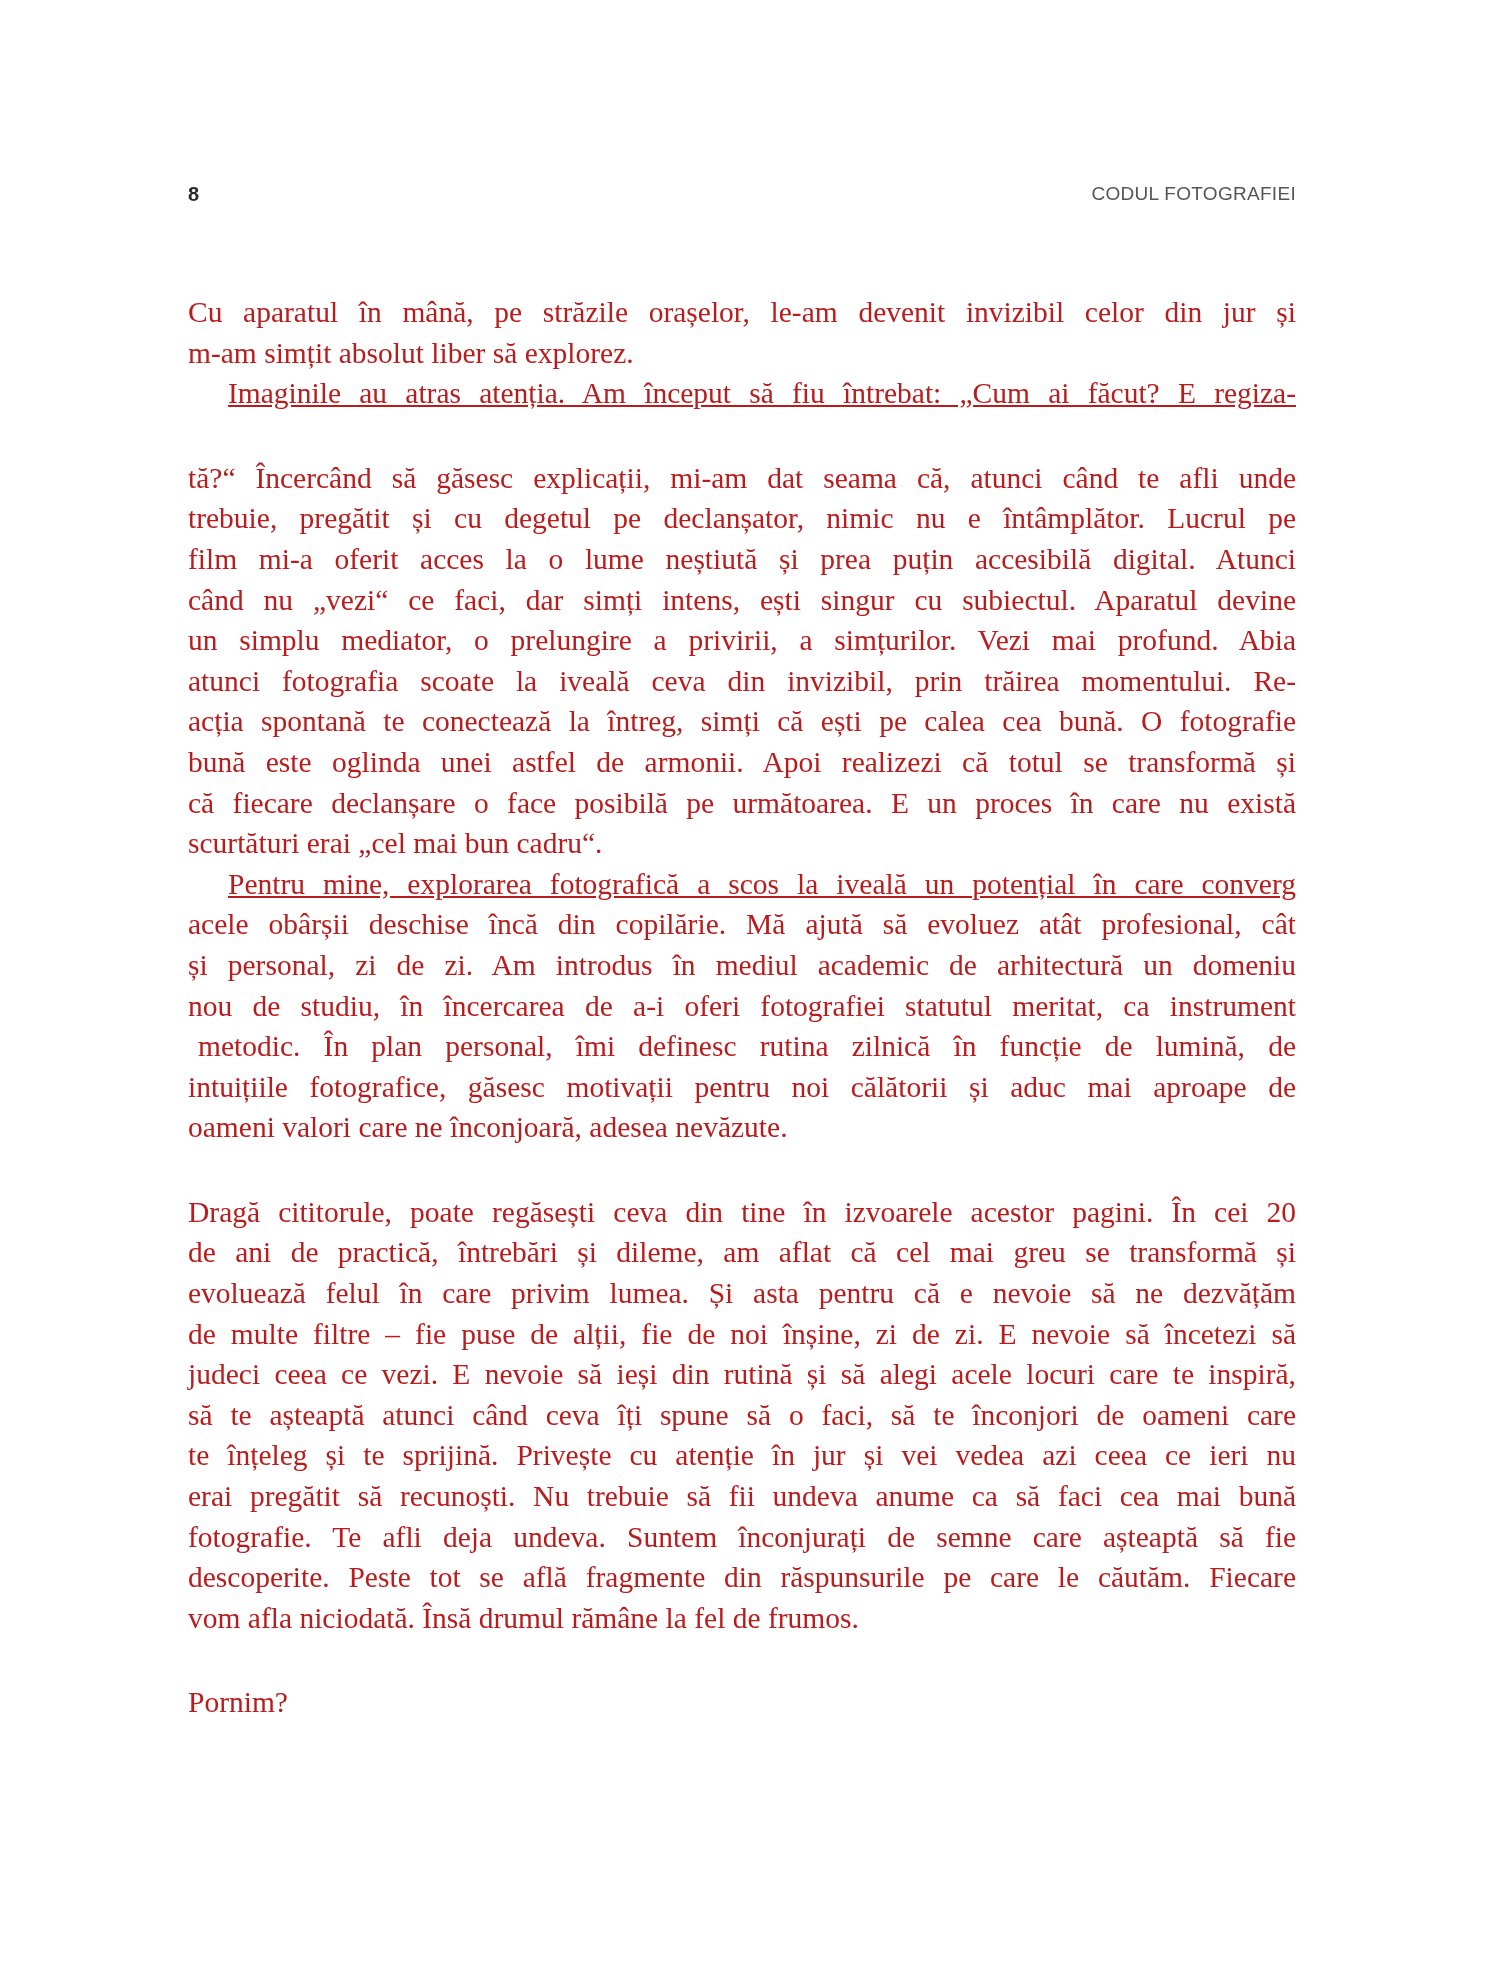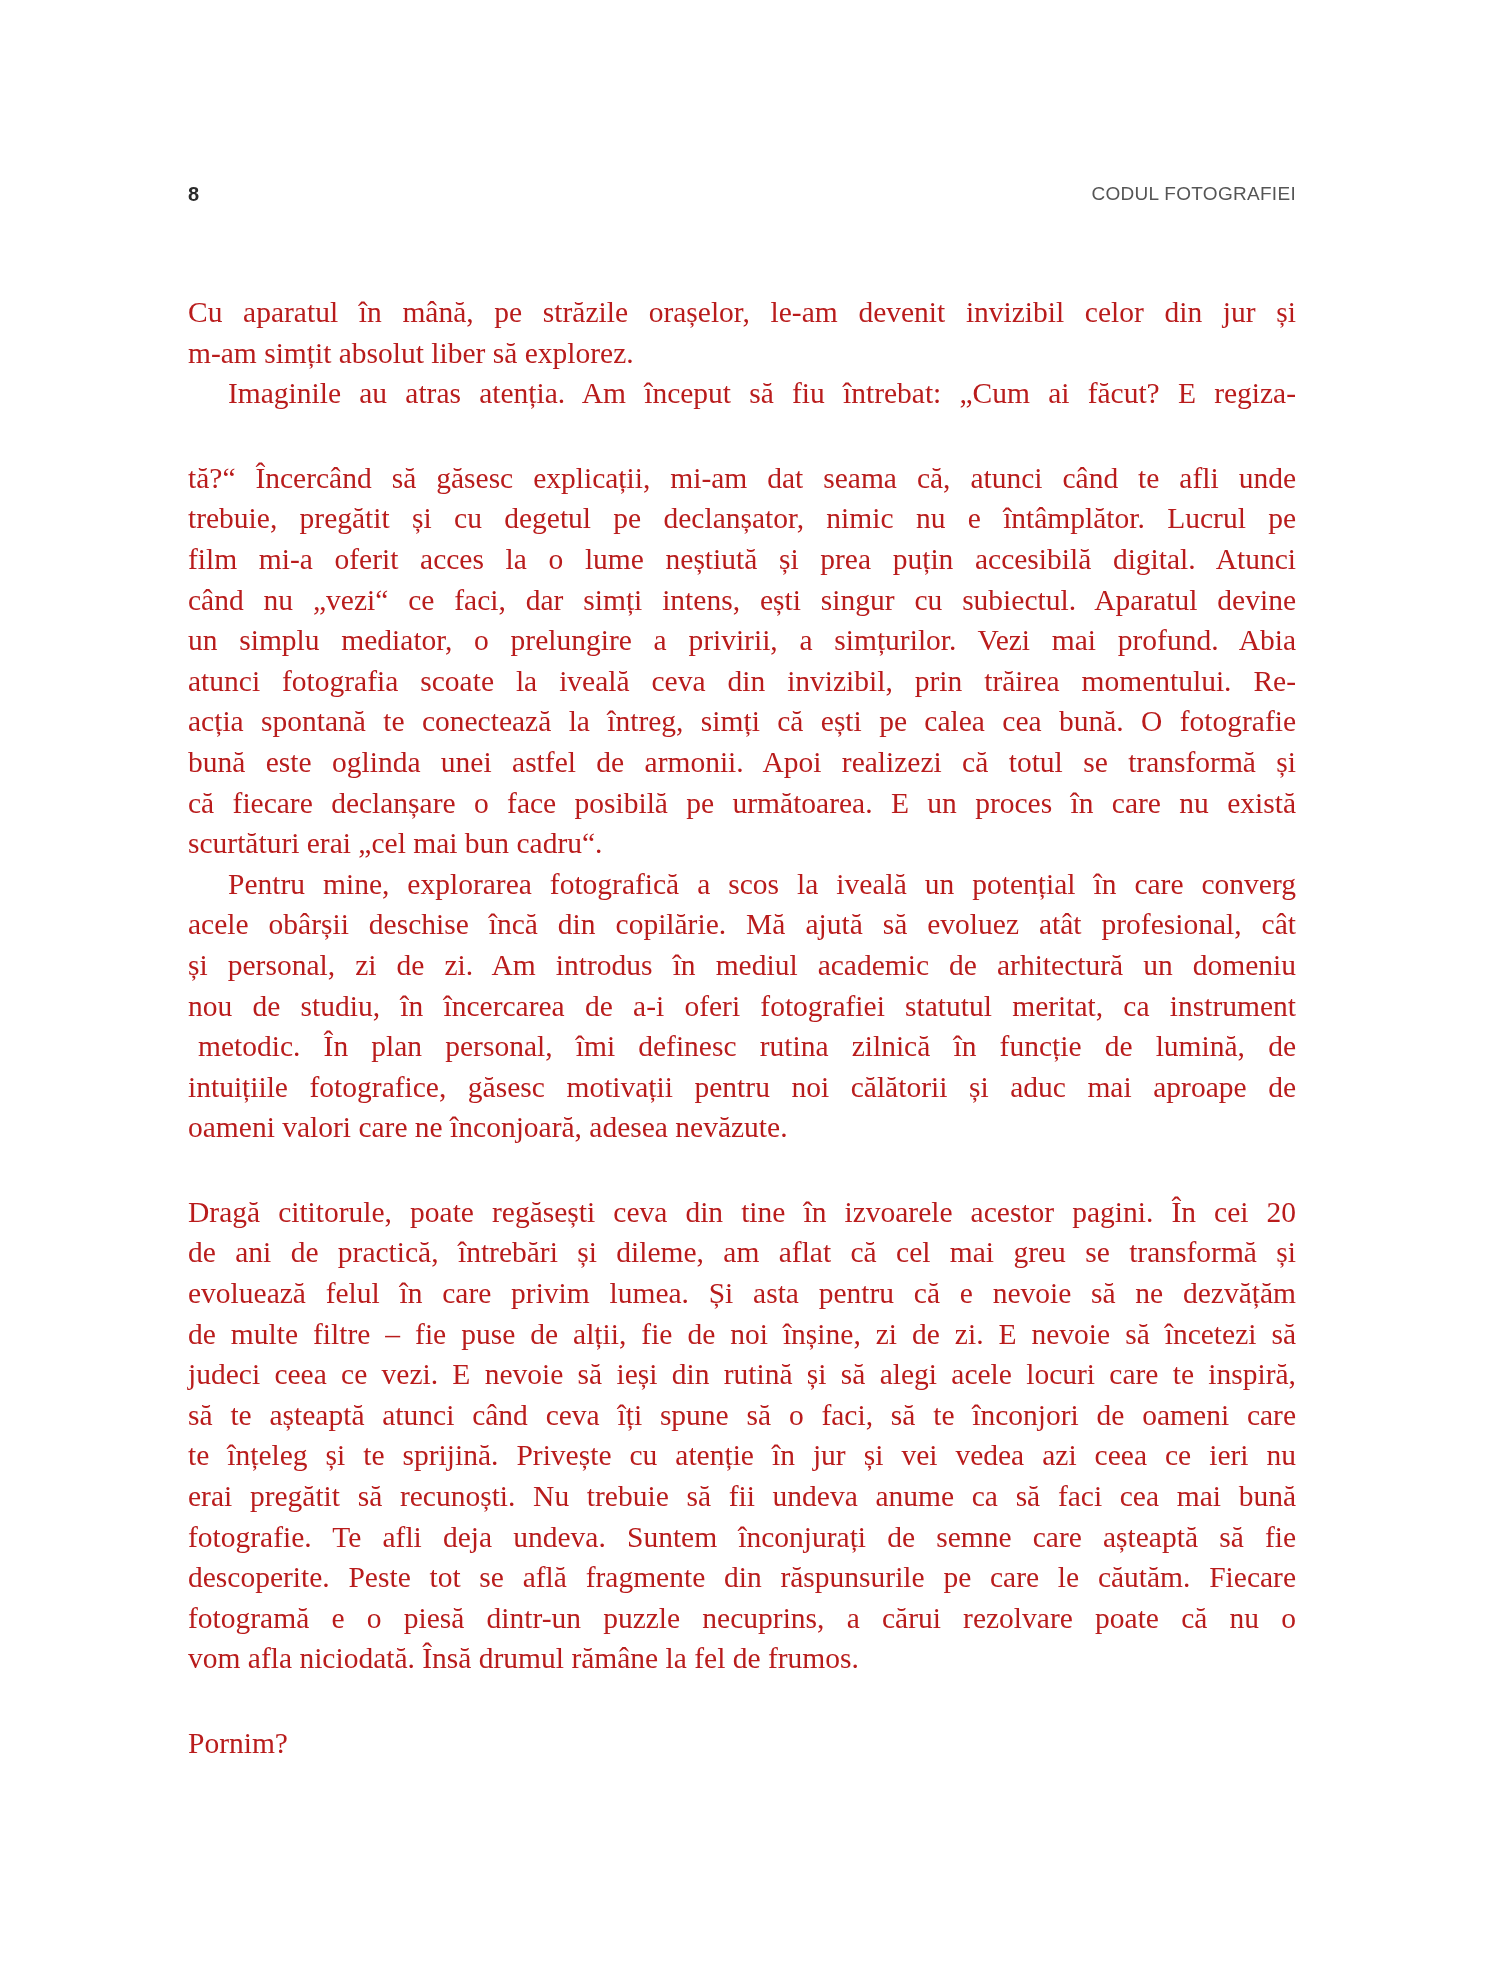--- a/index.html
+++ b/index.html
@@ -61,20 +61,21 @@
       white-space: nowrap;
       text-align: justify;
       text-align-last: justify;
       display: block;
     }
     .line.last {
       text-align-last: left;
     }
     .line.indent {
       padding-left: 40px;
+      text-decoration: underline;
     }
     .para-gap {
       height: 44px;
     }
     .closing {
       height: 40.6px;
       line-height: 40.6px;
     }
   </style>
 </head>
@@ -124,21 +125,20 @@
       <span class="line" style="display: block; text-align-last: justify;">Dragă cititorule, poate regăsești ceva din tine în izvoarele acestor pagini. În cei 20</span>
       <span class="line" style="display: block; text-align-last: justify;">de ani de practică, întrebări și dileme, am aflat că cel mai greu se transformă și</span>
       <span class="line" style="display: block; text-align-last: justify;">evoluează felul în care privim lumea. Și asta pentru că e nevoie să ne dezvățăm</span>
       <span class="line" style="display: block; text-align-last: justify;">de multe filtre – fie puse de alții, fie de noi înșine, zi de zi. E nevoie să încetezi să</span>
       <span class="line" style="display: block; text-align-last: justify;">judeci ceea ce vezi. E nevoie să ieși din rutină și să alegi acele locuri care te inspiră,</span>
       <span class="line" style="display: block; text-align-last: justify;">să te așteaptă atunci când ceva îți spune să o faci, să te înconjori de oameni care</span>
       <span class="line" style="display: block; text-align-last: justify;">te înțeleg și te sprijină. Privește cu atenție în jur și vei vedea azi ceea ce ieri nu</span>
       <span class="line" style="display: block; text-align-last: justify;">erai pregătit să recunoști. Nu trebuie să fii undeva anume ca să faci cea mai bună</span>
       <span class="line" style="display: block; text-align-last: justify;">fotografie. Te afli deja undeva. Suntem înconjurați de semne care așteaptă să fie</span>
       <span class="line" style="display: block; text-align-last: justify;">descoperite. Peste tot se află fragmente din răspunsurile pe care le căutăm. Fiecare</span>
-      <span class="line" style="display: block; text-align-last: justify;">fotogramă e o piesă dintr-un puzzle necuprins, a cărui rezolvare poate că nu o</span>
       <span class="line last" style="display: block; text-align-last: left;">vom afla niciodată. Însă drumul rămâne la fel de frumos.</span>
     </div>
 
     <div class="para-gap"></div>
 
     <div class="closing">Pornim?</div>
   </div>
 </div>
 
 </body></html>

